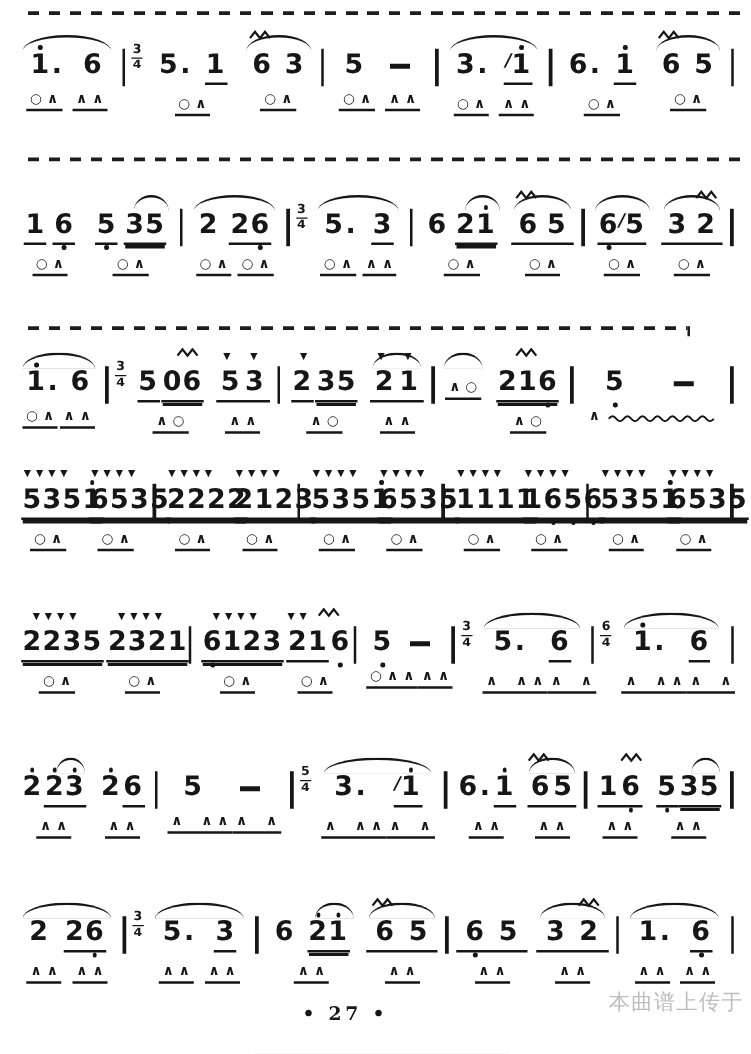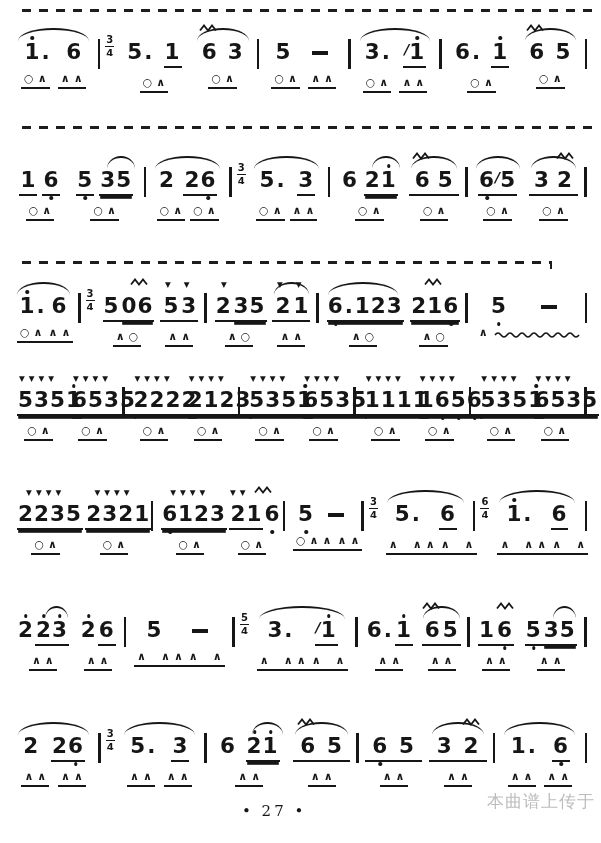--- a/index.html
+++ b/index.html
@@ -42,21 +42,21 @@
   .ch.adot{margin:0 1px}
   .arts{display:flex;justify-content:space-around;margin-top:9px;padding:0 2px}
   .arpair{display:inline-flex;align-items:flex-end;gap:4px;border-bottom:2px solid #161616;
           padding:0 3px 3px}
   .arpair.noul{border-bottom:none;padding-bottom:0}
   .ag{font-size:11px;line-height:1;font-weight:bold}
   .agap{display:inline-block;width:7px}
   .wavewrap{line-height:0;margin-left:2px}
   
   .pagenum{position:absolute;top:802px;left:242px;font-family:"DejaVu Serif",serif;
-           font-weight:normal;font-size:15px;letter-spacing:3px}
+           font-weight:bold;font-size:15px;letter-spacing:3px}
   .wm1{position:absolute;top:790px;right:6px;font-size:17px;color:#bdbdbd;letter-spacing:1px}
   .foot{position:absolute;top:812px;left:402px;height:31px;font-size:14.5px;font-weight:bold;
         white-space:nowrap}
   .wmurl{position:absolute;left:26px;top:5px;color:#cccccc;font-size:15px;letter-spacing:2px;
          font-weight:normal}
   .clef{position:absolute;left:33px;top:-20px;line-height:0}
   .ft-black{position:relative;color:#1b1b1b}
   .ft-cn{position:relative;color:#3c3434;margin-left:4px}
   .ft-red{position:relative;color:#c0392b;font-style:italic;letter-spacing:1px}
   .ft-tail{position:relative;color:#c6c6c6;font-weight:normal}
@@ -429,23 +429,20 @@
               <span class="ag">∧</span>
               <span class="ag">∧</span>
             </span>
           </div>
         </div>
         <div class="bar"></div>
         <div class="cell" style="flex-grow: 1;">
           <div class="orn">
             <span class="slur" style="left: 4%; width: 92%;"></span>
           </div>
-          <div class="nums">
-            <span class="seg u2"><span class="ch">6<i class="dot lo"></i></span><span class="ch adot">.</span><span class="ch">1</span><span class="ch">2</span><span class="ch">3</span></span>
-          </div>
           <div class="arts">
             <span class="arpair">
               <span class="ag">∧</span>
               <span class="ag">○</span>
             </span>
           </div>
         </div>
         <div class="cell" style="flex-grow: 1;">
           <div class="orn">
             <span class="mord" style="left: 50%;"><svg width="20" height="8" viewBox="0 0 20 8">

